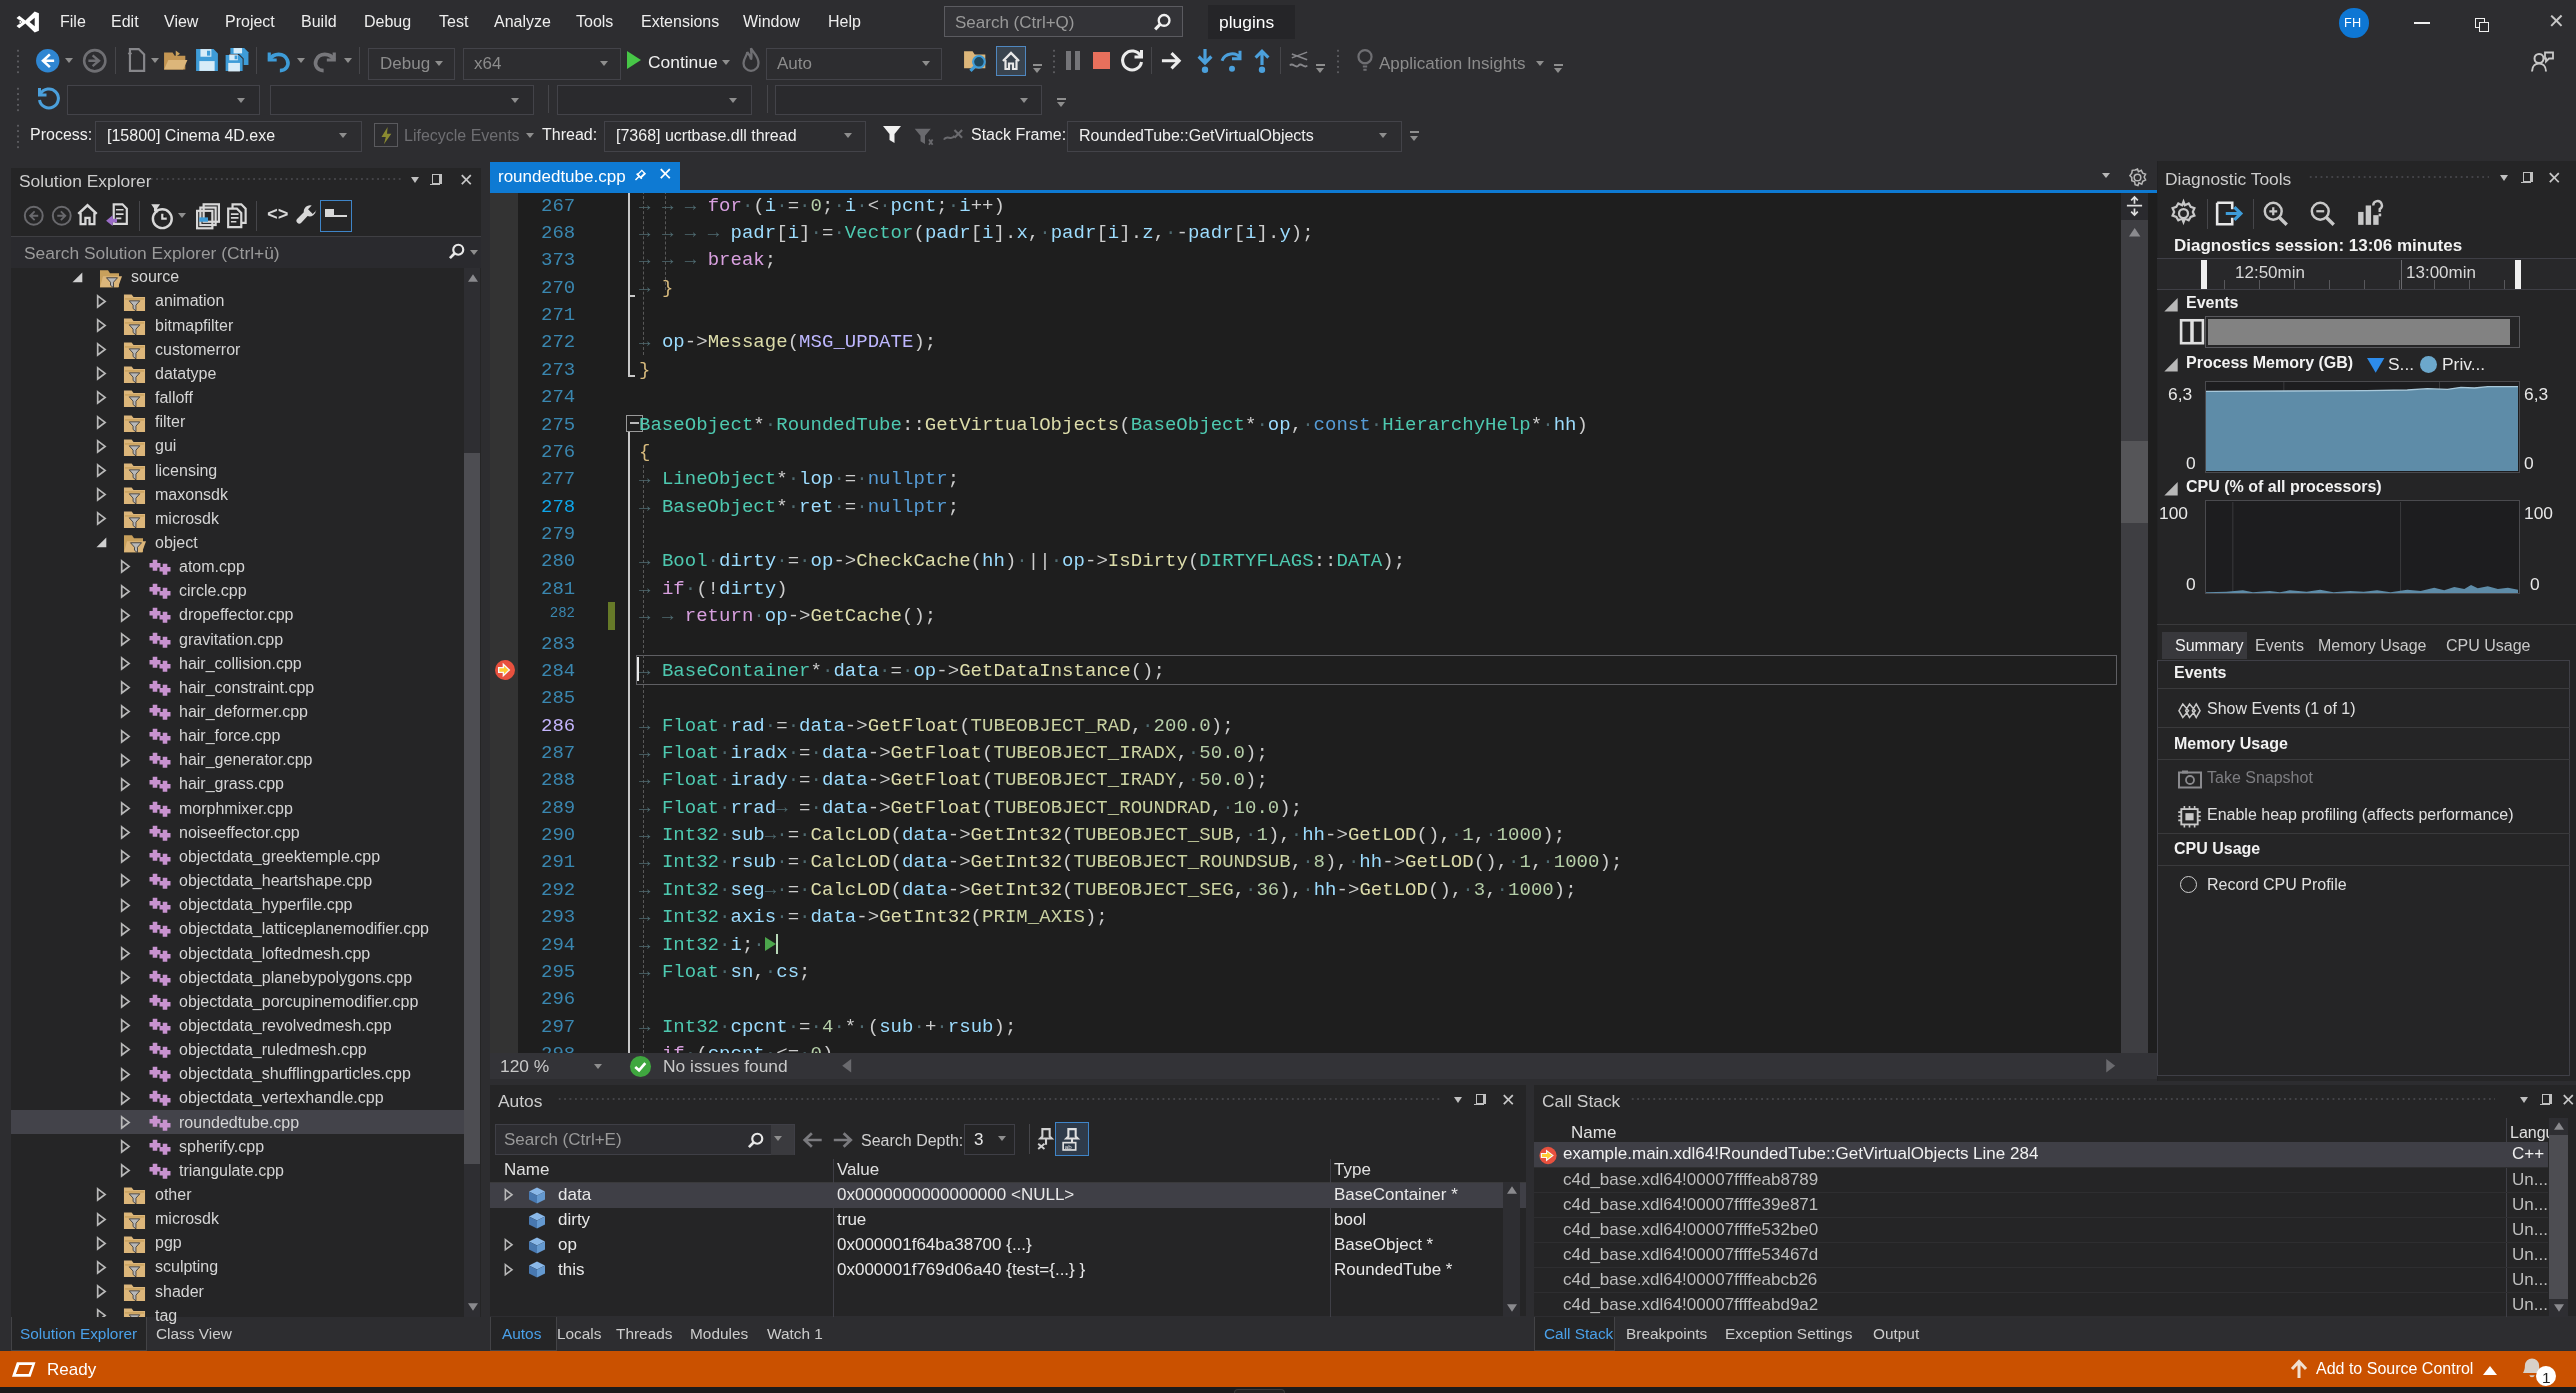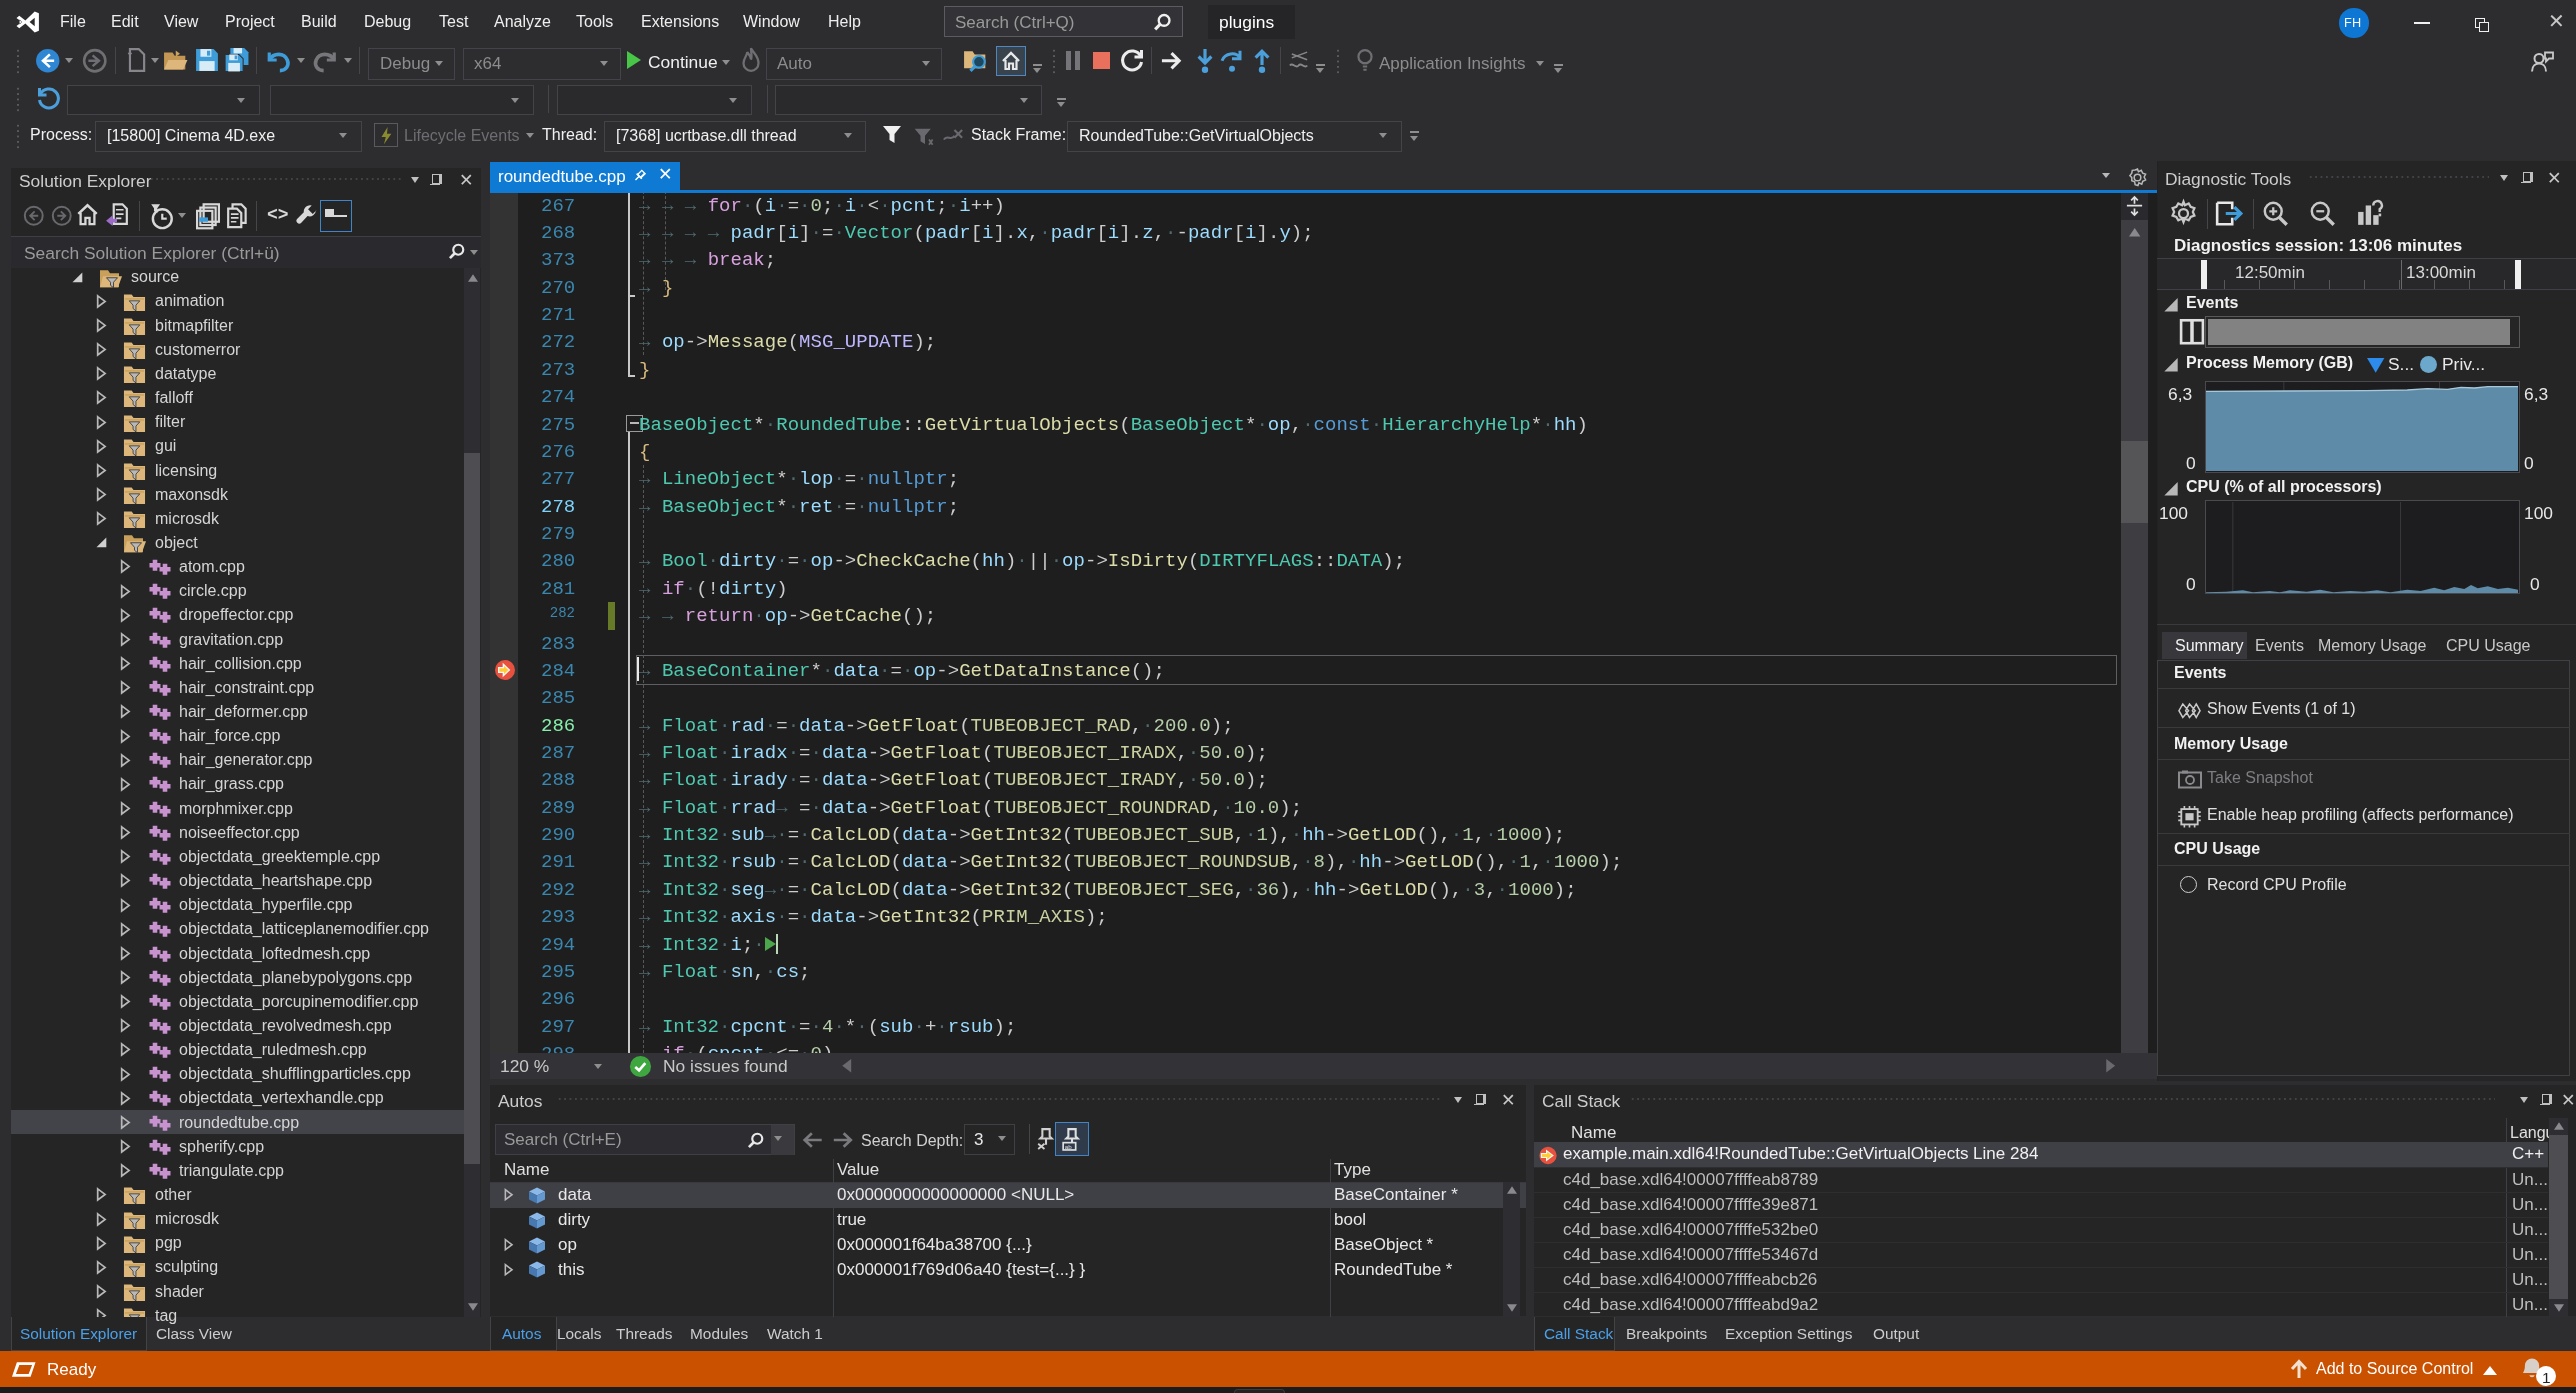--- a/index.html
+++ b/index.html
@@ -708,37 +708,37 @@
 <div class="txt mono" style="left:541px;top:359px;width:34px;font-size:19px;color:#3a87b0;text-align:right">273</div>
 <div class="txt mono" style="left:639px;top:386px;font-size:19px;letter-spacing:0.03px"></div>
 <div class="txt mono" style="left:541px;top:386px;width:34px;font-size:19px;color:#3a87b0;text-align:right">274</div>
 <div class="txt mono" style="left:639px;top:414px;font-size:19px;letter-spacing:0.03px"><span style="color:#4ec9b0">BaseObject</span><span style="color:#cccccc">*</span><span style="color:#4e6a70">·</span><span style="color:#4ec9b0">RoundedTube</span><span style="color:#cccccc">::</span><span style="color:#dcdcaa">GetVirtualObjects</span><span style="color:#cccccc">(</span><span style="color:#4ec9b0">BaseObject</span><span style="color:#cccccc">*</span><span style="color:#4e6a70">·</span><span style="color:#9cdcfe">op</span><span style="color:#cccccc">,</span><span style="color:#4e6a70">·</span><span style="color:#569cd6">const</span><span style="color:#4e6a70">·</span><span style="color:#4ec9b0">HierarchyHelp</span><span style="color:#cccccc">*</span><span style="color:#4e6a70">·</span><span style="color:#9cdcfe">hh</span><span style="color:#cccccc">)</span></div>
 <div class="txt mono" style="left:541px;top:414px;width:34px;font-size:19px;color:#3a87b0;text-align:right">275</div>
 <div class="txt mono" style="left:639px;top:441px;font-size:19px;letter-spacing:0.03px"><span style="color:#d7ba7d">{</span></div>
 <div class="txt mono" style="left:541px;top:441px;width:34px;font-size:19px;color:#3a87b0;text-align:right">276</div>
 <div class="txt mono" style="left:639px;top:468px;font-size:19px;letter-spacing:0.03px"><span style="color:#4e6a70">→&nbsp;</span><span style="color:#4ec9b0">LineObject</span><span style="color:#cccccc">*</span><span style="color:#4e6a70">·</span><span style="color:#9cdcfe">lop</span><span style="color:#4e6a70">·</span><span style="color:#cccccc">=</span><span style="color:#4e6a70">·</span><span style="color:#569cd6">nullptr</span><span style="color:#cccccc">;</span></div>
 <div class="txt mono" style="left:541px;top:468px;width:34px;font-size:19px;color:#3a87b0;text-align:right">277</div>
 <div class="txt mono" style="left:639px;top:496px;font-size:19px;letter-spacing:0.03px"><span style="color:#4e6a70">→&nbsp;</span><span style="color:#4ec9b0">BaseObject</span><span style="color:#cccccc">*</span><span style="color:#4e6a70">·</span><span style="color:#9cdcfe">ret</span><span style="color:#4e6a70">·</span><span style="color:#cccccc">=</span><span style="color:#4e6a70">·</span><span style="color:#569cd6">nullptr</span><span style="color:#cccccc">;</span></div>
-<div class="txt mono" style="left:541px;top:496px;width:34px;font-size:19px;color:#7dd3fc;text-align:right">278</div>
+<div class="txt mono" style="left:541px;top:496px;width:34px;font-size:19px;color:#0ea5e9;text-align:right">278</div>
 <div class="txt mono" style="left:639px;top:523px;font-size:19px;letter-spacing:0.03px"></div>
 <div class="txt mono" style="left:541px;top:523px;width:34px;font-size:19px;color:#3a87b0;text-align:right">279</div>
 <div class="txt mono" style="left:639px;top:550px;font-size:19px;letter-spacing:0.03px"><span style="color:#4e6a70">→&nbsp;</span><span style="color:#4ec9b0">Bool</span><span style="color:#4e6a70">·</span><span style="color:#9cdcfe">dirty</span><span style="color:#4e6a70">·</span><span style="color:#cccccc">=</span><span style="color:#4e6a70">·</span><span style="color:#9cdcfe">op</span><span style="color:#cccccc">-&gt;</span><span style="color:#dcdcaa">CheckCache</span><span style="color:#cccccc">(</span><span style="color:#9cdcfe">hh</span><span style="color:#cccccc">)</span><span style="color:#4e6a70">·</span><span style="color:#cccccc">||</span><span style="color:#4e6a70">·</span><span style="color:#9cdcfe">op</span><span style="color:#cccccc">-&gt;</span><span style="color:#dcdcaa">IsDirty</span><span style="color:#cccccc">(</span><span style="color:#4ec9b0">DIRTYFLAGS</span><span style="color:#cccccc">::</span><span style="color:#4ec9b0">DATA</span><span style="color:#cccccc">);</span></div>
 <div class="txt mono" style="left:541px;top:550px;width:34px;font-size:19px;color:#3a87b0;text-align:right">280</div>
 <div class="txt mono" style="left:639px;top:578px;font-size:19px;letter-spacing:0.03px"><span style="color:#4e6a70">→&nbsp;</span><span style="color:#d8a0df">if</span><span style="color:#4e6a70">·</span><span style="color:#cccccc">(!</span><span style="color:#9cdcfe">dirty</span><span style="color:#cccccc">)</span></div>
 <div class="txt mono" style="left:541px;top:578px;width:34px;font-size:19px;color:#3a87b0;text-align:right">281</div>
 <div class="txt mono" style="left:639px;top:605px;font-size:19px;letter-spacing:0.03px"><span style="color:#4e6a70">→&nbsp;</span><span style="color:#4e6a70">→&nbsp;</span><span style="color:#d8a0df">return</span><span style="color:#4e6a70">·</span><span style="color:#9cdcfe">op</span><span style="color:#cccccc">-&gt;</span><span style="color:#dcdcaa">GetCache</span><span style="color:#cccccc">();</span></div>
 <div class="txt mono" style="left:541px;top:605px;width:34px;font-size:14px;color:#3a87b0;text-align:right">282</div>
 <div class="txt mono" style="left:639px;top:633px;font-size:19px;letter-spacing:0.03px"></div>
 <div class="txt mono" style="left:541px;top:633px;width:34px;font-size:19px;color:#3a87b0;text-align:right">283</div>
 <div class="txt mono" style="left:639px;top:660px;font-size:19px;letter-spacing:0.03px"><span style="color:#4e6a70">→&nbsp;</span><span style="color:#4ec9b0">BaseContainer</span><span style="color:#cccccc">*</span><span style="color:#4e6a70">·</span><span style="color:#9cdcfe">data</span><span style="color:#4e6a70">·</span><span style="color:#cccccc">=</span><span style="color:#4e6a70">·</span><span style="color:#9cdcfe">op</span><span style="color:#cccccc">-&gt;</span><span style="color:#dcdcaa">GetDataInstance</span><span style="color:#cccccc">();</span></div>
 <div class="txt mono" style="left:541px;top:660px;width:34px;font-size:19px;color:#3a87b0;text-align:right">284</div>
 <div class="txt mono" style="left:639px;top:687px;font-size:19px;letter-spacing:0.03px"></div>
 <div class="txt mono" style="left:541px;top:687px;width:34px;font-size:19px;color:#3a87b0;text-align:right">285</div>
 <div class="txt mono" style="left:639px;top:715px;font-size:19px;letter-spacing:0.03px"><span style="color:#4e6a70">→&nbsp;</span><span style="color:#4ec9b0">Float</span><span style="color:#4e6a70">·</span><span style="color:#9cdcfe">rad</span><span style="color:#4e6a70">·</span><span style="color:#cccccc">=</span><span style="color:#4e6a70">·</span><span style="color:#9cdcfe">data</span><span style="color:#cccccc">-&gt;</span><span style="color:#dcdcaa">GetFloat</span><span style="color:#cccccc">(</span><span style="color:#c9d1a1">TUBEOBJECT_RAD</span><span style="color:#cccccc">,</span><span style="color:#4e6a70">·</span><span style="color:#b5cea8">200.0</span><span style="color:#cccccc">);</span></div>
-<div class="txt mono" style="left:541px;top:715px;width:34px;font-size:19px;color:#86efac;text-align:right">286</div>
+<div class="txt mono" style="left:541px;top:715px;width:34px;font-size:19px;color:#c4b5fd;text-align:right">286</div>
 <div class="txt mono" style="left:639px;top:742px;font-size:19px;letter-spacing:0.03px"><span style="color:#4e6a70">→&nbsp;</span><span style="color:#4ec9b0">Float</span><span style="color:#4e6a70">·</span><span style="color:#9cdcfe">iradx</span><span style="color:#4e6a70">·</span><span style="color:#cccccc">=</span><span style="color:#4e6a70">·</span><span style="color:#9cdcfe">data</span><span style="color:#cccccc">-&gt;</span><span style="color:#dcdcaa">GetFloat</span><span style="color:#cccccc">(</span><span style="color:#c9d1a1">TUBEOBJECT_IRADX</span><span style="color:#cccccc">,</span><span style="color:#4e6a70">·</span><span style="color:#b5cea8">50.0</span><span style="color:#cccccc">);</span></div>
 <div class="txt mono" style="left:541px;top:742px;width:34px;font-size:19px;color:#3a87b0;text-align:right">287</div>
 <div class="txt mono" style="left:639px;top:769px;font-size:19px;letter-spacing:0.03px"><span style="color:#4e6a70">→&nbsp;</span><span style="color:#4ec9b0">Float</span><span style="color:#4e6a70">·</span><span style="color:#9cdcfe">irady</span><span style="color:#4e6a70">·</span><span style="color:#cccccc">=</span><span style="color:#4e6a70">·</span><span style="color:#9cdcfe">data</span><span style="color:#cccccc">-&gt;</span><span style="color:#dcdcaa">GetFloat</span><span style="color:#cccccc">(</span><span style="color:#c9d1a1">TUBEOBJECT_IRADY</span><span style="color:#cccccc">,</span><span style="color:#4e6a70">·</span><span style="color:#b5cea8">50.0</span><span style="color:#cccccc">);</span></div>
 <div class="txt mono" style="left:541px;top:769px;width:34px;font-size:19px;color:#3a87b0;text-align:right">288</div>
 <div class="txt mono" style="left:639px;top:797px;font-size:19px;letter-spacing:0.03px"><span style="color:#4e6a70">→&nbsp;</span><span style="color:#4ec9b0">Float</span><span style="color:#4e6a70">·</span><span style="color:#9cdcfe">rrad</span><span style="color:#4e6a70">→&nbsp;</span><span style="color:#cccccc">=</span><span style="color:#4e6a70">·</span><span style="color:#9cdcfe">data</span><span style="color:#cccccc">-&gt;</span><span style="color:#dcdcaa">GetFloat</span><span style="color:#cccccc">(</span><span style="color:#c9d1a1">TUBEOBJECT_ROUNDRAD</span><span style="color:#cccccc">,</span><span style="color:#4e6a70">·</span><span style="color:#b5cea8">10.0</span><span style="color:#cccccc">);</span></div>
 <div class="txt mono" style="left:541px;top:797px;width:34px;font-size:19px;color:#3a87b0;text-align:right">289</div>
 <div class="txt mono" style="left:639px;top:824px;font-size:19px;letter-spacing:0.03px"><span style="color:#4e6a70">→&nbsp;</span><span style="color:#4ec9b0">Int32</span><span style="color:#4e6a70">·</span><span style="color:#9cdcfe">sub</span><span style="color:#4e6a70">→</span><span style="color:#4e6a70">·</span><span style="color:#cccccc">=</span><span style="color:#4e6a70">·</span><span style="color:#dcdcaa">CalcLOD</span><span style="color:#cccccc">(</span><span style="color:#9cdcfe">data</span><span style="color:#cccccc">-&gt;</span><span style="color:#dcdcaa">GetInt32</span><span style="color:#cccccc">(</span><span style="color:#c9d1a1">TUBEOBJECT_SUB</span><span style="color:#cccccc">,</span><span style="color:#4e6a70">·</span><span style="color:#b5cea8">1</span><span style="color:#cccccc">),</span><span style="color:#4e6a70">·</span><span style="color:#9cdcfe">hh</span><span style="color:#cccccc">-&gt;</span><span style="color:#dcdcaa">GetLOD</span><span style="color:#cccccc">(),</span><span style="color:#4e6a70">·</span><span style="color:#b5cea8">1</span><span style="color:#cccccc">,</span><span style="color:#4e6a70">·</span><span style="color:#b5cea8">1000</span><span style="color:#cccccc">);</span></div>
 <div class="txt mono" style="left:541px;top:824px;width:34px;font-size:19px;color:#3a87b0;text-align:right">290</div>
 <div class="txt mono" style="left:639px;top:851px;font-size:19px;letter-spacing:0.03px"><span style="color:#4e6a70">→&nbsp;</span><span style="color:#4ec9b0">Int32</span><span style="color:#4e6a70">·</span><span style="color:#9cdcfe">rsub</span><span style="color:#4e6a70">·</span><span style="color:#cccccc">=</span><span style="color:#4e6a70">·</span><span style="color:#dcdcaa">CalcLOD</span><span style="color:#cccccc">(</span><span style="color:#9cdcfe">data</span><span style="color:#cccccc">-&gt;</span><span style="color:#dcdcaa">GetInt32</span><span style="color:#cccccc">(</span><span style="color:#c9d1a1">TUBEOBJECT_ROUNDSUB</span><span style="color:#cccccc">,</span><span style="color:#4e6a70">·</span><span style="color:#b5cea8">8</span><span style="color:#cccccc">),</span><span style="color:#4e6a70">·</span><span style="color:#9cdcfe">hh</span><span style="color:#cccccc">-&gt;</span><span style="color:#dcdcaa">GetLOD</span><span style="color:#cccccc">(),</span><span style="color:#4e6a70">·</span><span style="color:#b5cea8">1</span><span style="color:#cccccc">,</span><span style="color:#4e6a70">·</span><span style="color:#b5cea8">1000</span><span style="color:#cccccc">);</span></div>
 <div class="txt mono" style="left:541px;top:851px;width:34px;font-size:19px;color:#3a87b0;text-align:right">291</div>

